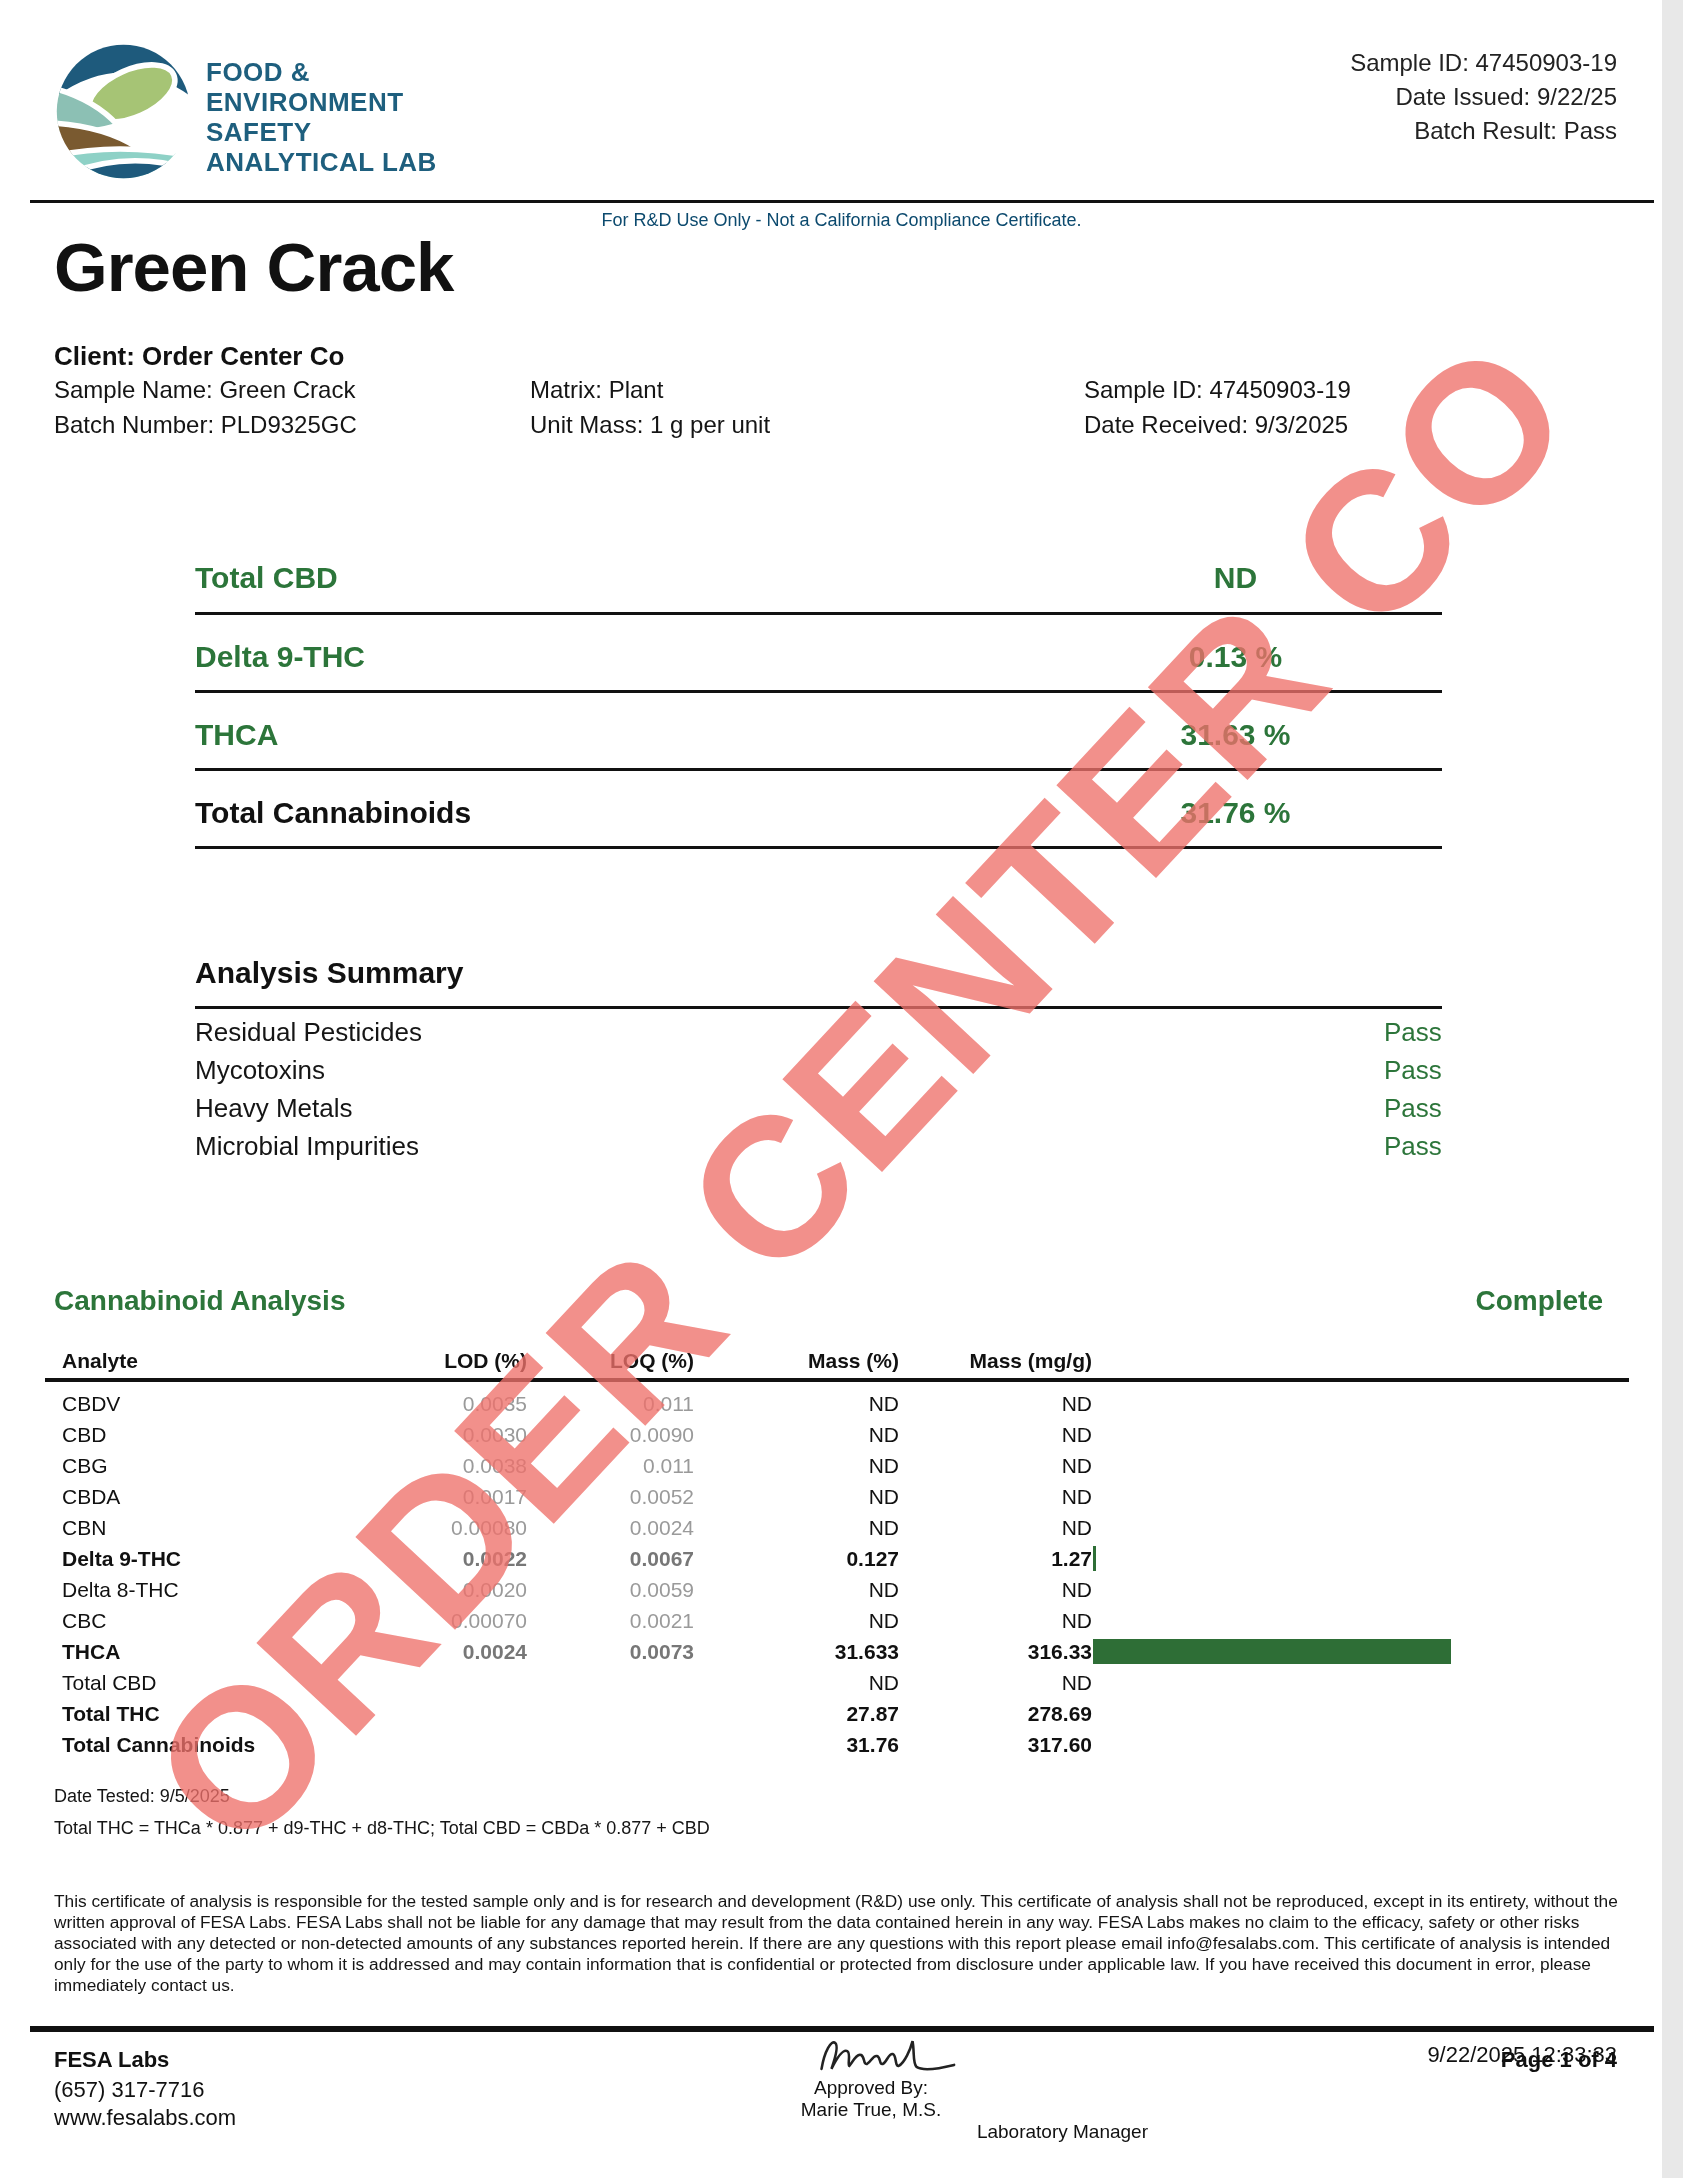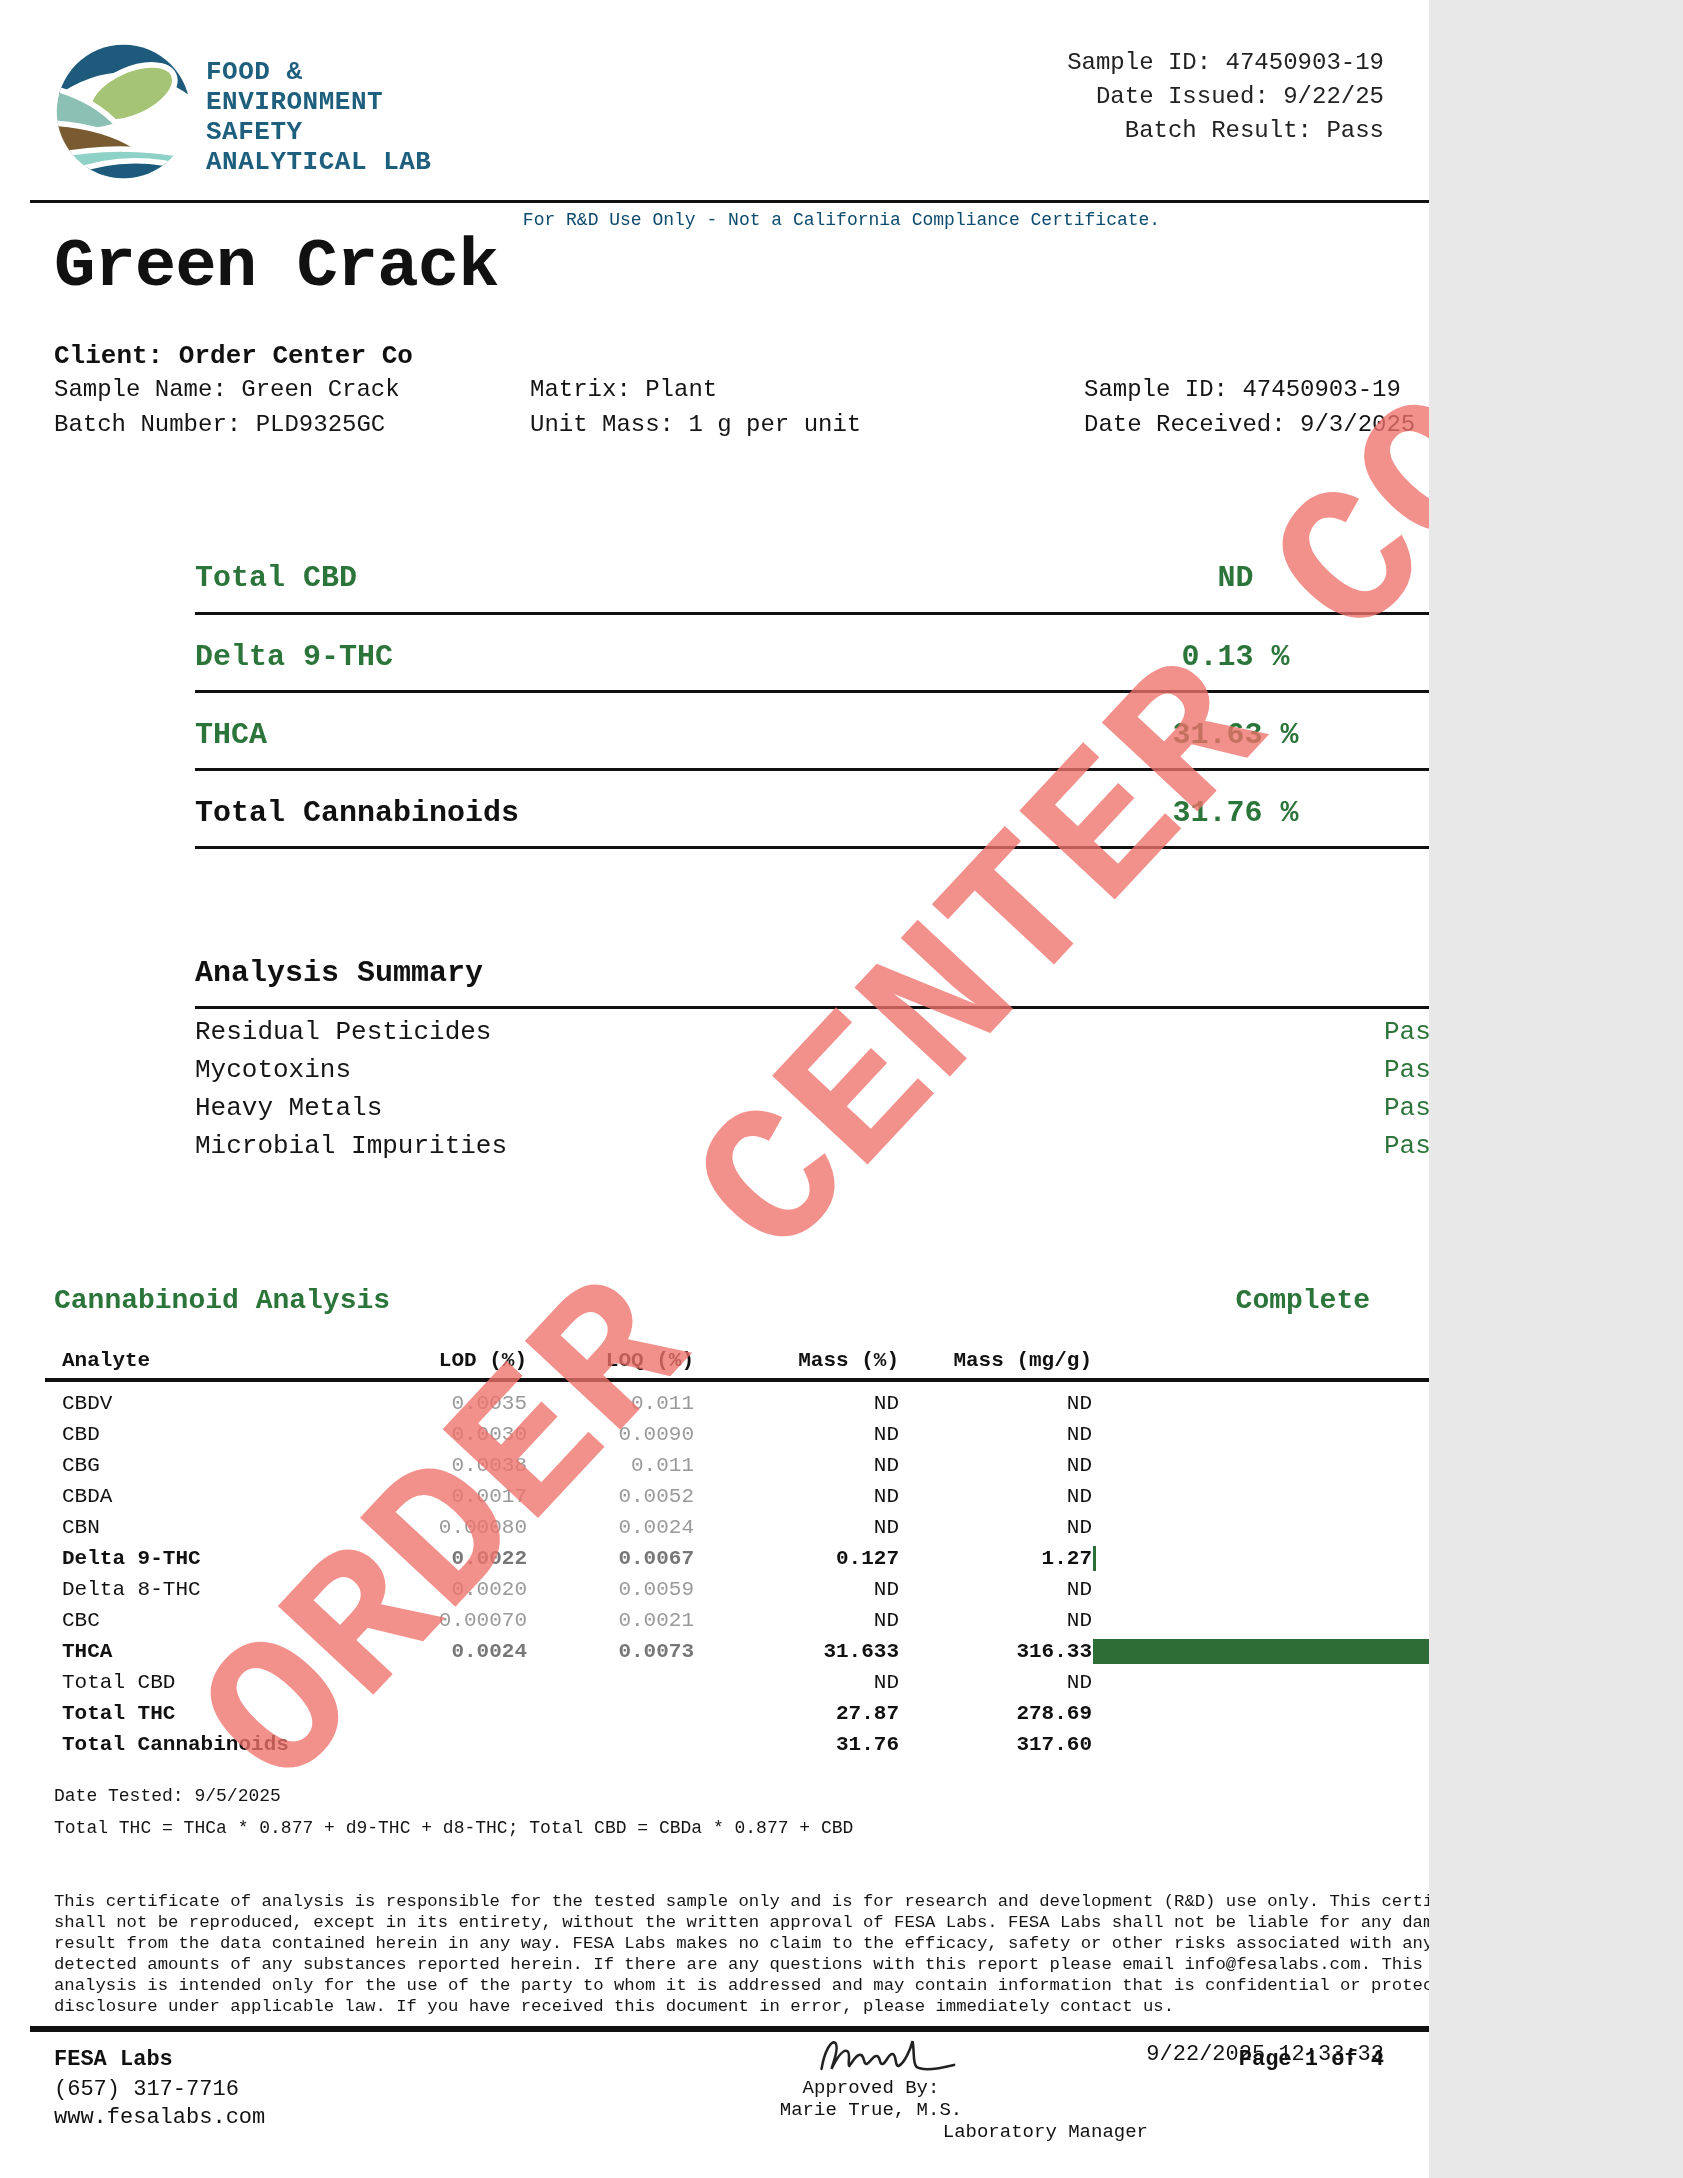--- a/index.html
+++ b/index.html
@@ -1,17 +1,17 @@
 <!DOCTYPE html>
 <html><head>
 <meta charset="utf-8">
 <style>
   html,body{margin:0;padding:0;background:#e8e8e8;}
-  #page{position:relative;width:1429px;height:2178px;background:#ffffff;overflow:hidden;
-        font-family:Liberation Mono, monospace;color:#111;}
+  #page{position:relative;width:1662px;height:2178px;background:#ffffff;overflow:hidden;
+        font-family:Liberation Sans, sans-serif;color:#111;}
   .abs{position:absolute;}
   
   .labname{position:absolute;left:206px;top:57px;font-size:26px;line-height:30px;font-weight:600;
            letter-spacing:0.5px;color:var(--navy);}
   .meta{position:absolute;right:45px;top:46px;text-align:right;font-size:24px;line-height:34px;color:#222;}
   .coa-title{position:absolute;left:0;top:135px;width:1683px;text-align:center;
              font-size:43px;font-weight:bold;color:#111;}
   .top-rule{position:absolute;left:30px;top:200px;width:1624px;height:3px;background:#111;}
   .subtitle{position:absolute;left:0;top:210px;width:1683px;text-align:center;font-size:18px;color:#0c4a6e;}
   .strain{position:absolute;left:54px;top:228px;font-size:69px;font-weight:bold;letter-spacing:-1px;}

